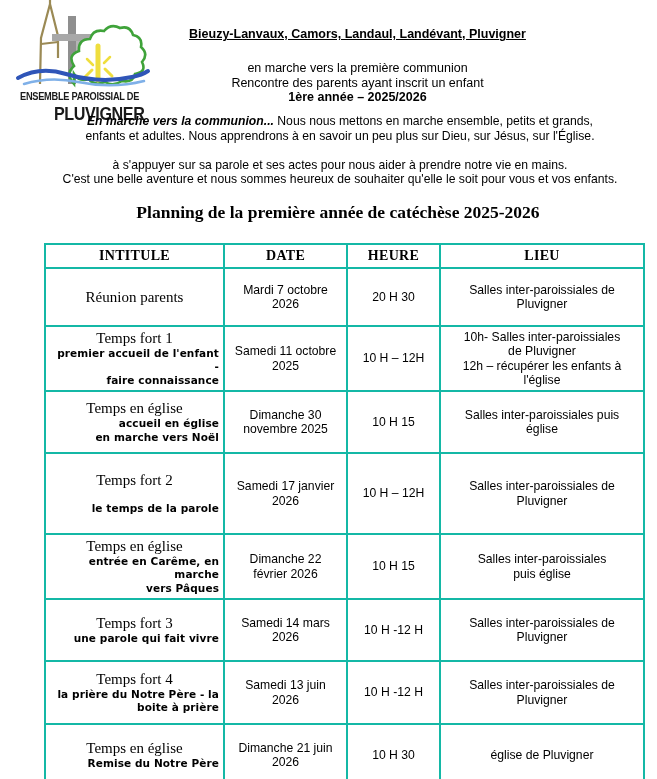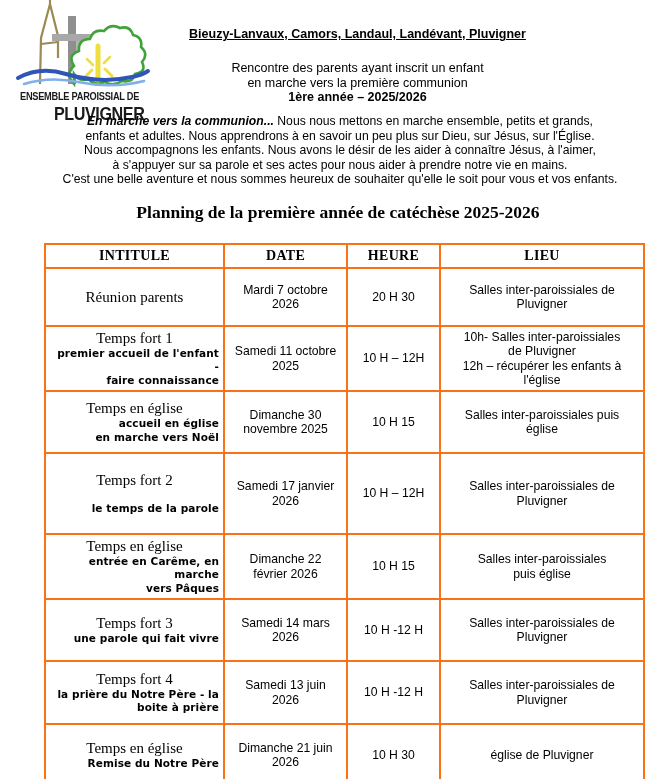--- a/index.html
+++ b/index.html
@@ -49,21 +49,21 @@
     position:absolute; left:20px; top:202px; width:636px;
     text-align:center; font-family:"Liberation Serif", serif;
     font-weight:bold; font-size:17.5px;
   }
 
   
   .planning { position:absolute; left:44px; top:243px; width:599px; }
   table { border-collapse:collapse; table-layout:fixed; width:599px; }
   col.c1 { width:179px; } col.c2 { width:123px; }
   col.c3 { width:93px; }  col.c4 { width:204px; }
-  th, td { border:2px solid #f97316; vertical-align:middle; }
+  th, td { border:2px solid #14b8a6; vertical-align:middle; }
   th {
     font-family:"Liberation Serif", serif; font-weight:bold;
     font-size:14px; letter-spacing:0.3px; text-align:center;
     height:24px; padding:1px 0;
   }
   tbody tr:nth-child(1) td { height:58px; }
   tbody tr:nth-child(2) td { height:65px; }
   tbody tr:nth-child(3) td { height:62px; }
   tbody tr:nth-child(4) td { height:81px; }
   tbody tr:nth-child(5) td { height:65px; }
@@ -123,29 +123,29 @@
         <path d="M4,78 q22,-12 48,-4 q34,10 66,3 q10,-2 16,-6" stroke="#2f55b8" stroke-width="4"></path>
         <path d="M10,84 q26,-8 54,-2 q34,7 66,-1" stroke="#7fb0e8" stroke-width="2.5"></path>
       </g>
     </svg>
     <div class="logo-line1">ENSEMBLE PAROISSIAL DE</div>
     <div class="logo-line2">PLUVIGNER</div>
   </div>
 
   <div class="header-block">
     <div class="parishes">Bieuzy-Lanvaux, Camors, Landaul, Landévant, Pluvigner</div>
+    <div class="meeting-line">en marche vers la première communion</div>
     <div class="meeting-line">Rencontre des parents ayant inscrit un enfant</div>
-    <div class="meeting-line">en marche vers la première communion</div>
     <div class="meeting-line meeting-bold">1ère année – 2025/2026</div>
   </div>
 
   <div class="intro">
     <span class="lead">En marche vers la communion...</span><span> Nous nous mettons en marche ensemble, petits et grands,</span><br>
     <span>enfants et adultes. Nous apprendrons à en savoir un peu plus sur Dieu, sur Jésus, sur l'Église.</span><br>
-    <span>Nous accompagnons les enfants. Nous avons le désir de les aider à connaître Jésus, à l'aimer,</span><br>
+    <br>
     <span>à s'appuyer sur sa parole et ses actes pour nous aider à prendre notre vie en mains.</span><br>
     <span>C'est une belle aventure et nous sommes heureux de souhaiter qu'elle le soit pour vous et vos enfants.</span>
   </div>
 
   <div class="doc-title">Planning  de la première année de catéchèse  2025-2026</div>
 
   <div class="planning">
     <table>
       <colgroup>
         <col class="c1">

